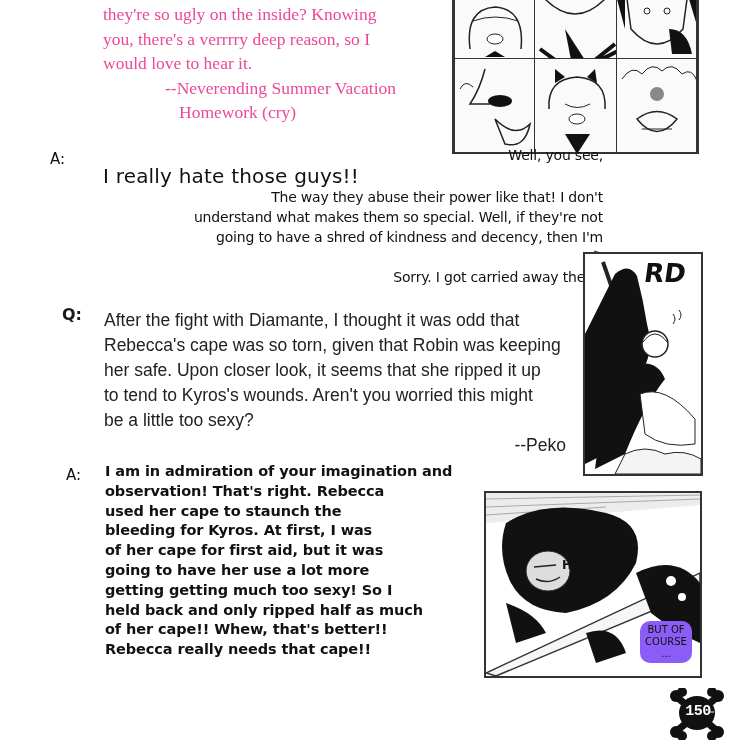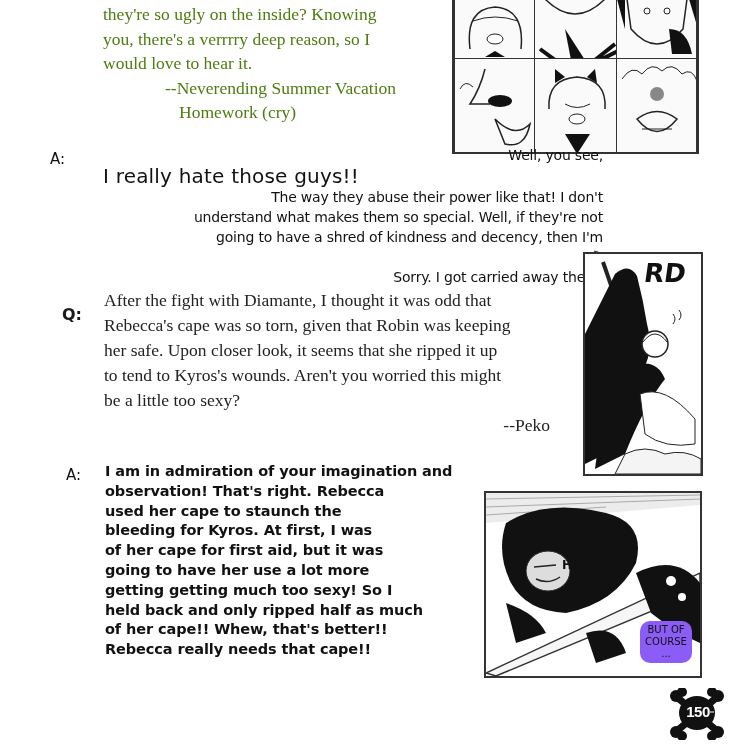--- a/index.html
+++ b/index.html
@@ -1,53 +1,53 @@
 <!DOCTYPE html>
 <html><head>
 <meta charset="utf-8">
 <style>
   html, body { margin: 0; padding: 0; background: #ffffff; }
   body { width: 750px; height: 750px; position: relative; overflow: hidden; color: #1a1a1a; }
   .abs { position: absolute; }
 
   
-  .q-cont { left: 103px; top: 2px; width: 340px; font-size: 17.5px; line-height: 24.5px; font-family: "Liberation Serif", serif; color: #4d7c0f; }
+  .q-cont { left: 103px; top: 2px; width: 340px; font-size: 17.5px; line-height: 24.5px; font-family: "Liberation Serif", serif; color: #ec4899; }
   .q-cont .sig1 { padding-left: 62px; }
   .q-cont .sig2 { padding-left: 76px; }
 
   
   .label { font-family: "DejaVu Sans", sans-serif; font-size: 15px; color: #111; }
   .a1-label { left: 50px; top: 150px; }
   .a1 { left: 103px; top: 145px; width: 500px; font-family: "DejaVu Sans", sans-serif; color: #111; }
   .a1 .l { font-size: 14px; line-height: 20px; white-space: nowrap; letter-spacing: -0.2px; text-align: right; }
   .a1 .big { font-size: 20px; line-height: 22px; letter-spacing: 0.2px; }
 
   
   .q2-label { left: 62px; top: 305px; font-family: "DejaVu Sans", sans-serif; font-weight: bold; font-size: 16px; }
-  .q2 { left: 104px; top: 288px; width: 480px; font-family: Liberation Serif, serif; font-size: 17.5px; line-height: 25px; color: #222; }
+  .q2 { left: 104px; top: 308px; width: 480px; font-family: Liberation Sans, sans-serif; font-size: 17.5px; line-height: 25px; color: #222; }
   .q2 .l { white-space: nowrap; }
-  .q2 .sig { text-align: right; padding-right: 34px; }
+  .q2 .sig { text-align: right; padding-right: 18px; }
 
   
   .a2-label { left: 66px; top: 466px; }
   .a2 { left: 105px; top: 462px; width: 380px; font-family: "DejaVu Sans", sans-serif; font-size: 14.5px; line-height: 19.8px; color: #111; font-weight: bold; }
   .a2 .l { white-space: nowrap; letter-spacing: -0.1px; }
 
   
   .panel { border: 2px solid #333; background: #fff; overflow: hidden; box-sizing: border-box; }
   .p1 { left: 452px; top: -4px; width: 247px; height: 158px; }
   .p1 .cell { position: absolute; border: 1px solid #333; box-sizing: border-box; background: #fafafa; overflow: hidden; }
   .p2 { left: 583px; top: 252px; width: 120px; height: 224px; }
   .p3 { left: 484px; top: 491px; width: 218px; height: 187px; }
 
   .bubble { position: absolute; font-family: "DejaVu Sans", sans-serif; font-weight: bold; font-size: 12px; color: #111; text-align: center; line-height: 12px; }
 
   
   .badge { left: 668px; top: 688px; width: 58px; height: 52px; }
-  .badge-num { position: absolute; left: 12px; top: 15px; width: 36px; text-align: center; color: #fff; font-family: Liberation Sans, sans-serif; font-weight: bold; font-size: 15px; letter-spacing: -0.5px; }
+  .badge-num { position: absolute; left: 12px; top: 15px; width: 36px; text-align: center; color: #fff; font-family: Liberation Mono, monospace; font-weight: bold; font-size: 15px; letter-spacing: -0.5px; }
 </style>
 </head>
 <body>
 
 <div class="abs q-cont">
   <div>they're so ugly on the inside? Knowing</div>
   <div>you, there's a verrrry deep reason, so I</div>
   <div>would love to hear it.</div>
   <div class="sig1">--Neverending Summer Vacation</div>
   <div class="sig2">Homework (cry)</div>

